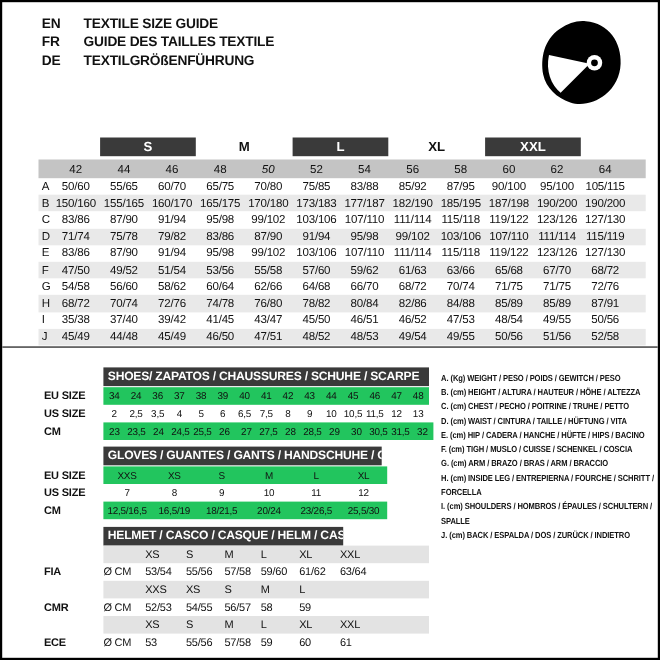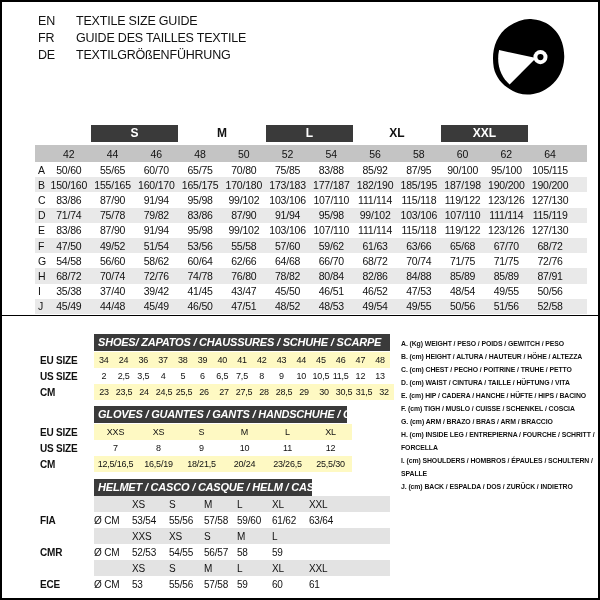--- a/index.html
+++ b/index.html
@@ -3,51 +3,51 @@
 <meta charset="utf-8">
 <style>
   html,body { margin:0; padding:0; background:#fff; }
   .page {
     position:relative; width:600px; height:600px; box-sizing:border-box;
     border:2px solid #000; background:#fff; overflow:hidden;
     font-family:"Liberation Sans", sans-serif; color:#111;
   }
   
   .langs { position:absolute; left:36px; top:11px; }
-  .lang-row { display:flex; font-weight:normal; font-size:12.5px; line-height:17px; letter-spacing:-0.2px; }
+  .lang-row { display:flex; font-weight:bold; font-size:12.5px; line-height:17px; letter-spacing:-0.2px; }
   .lang-code { width:38px; }
   .helmet-logo { position:absolute; left:482px; top:12px; width:90px; height:88px; }
   
   .main-table { position:absolute; left:33px; top:122px; width:552px; }
   .grid13 { display:grid; grid-template-columns:12px repeat(12,43.75px); align-items:center; }
   .size-row { height:19px; }
   .size-cell { text-align:center; font-weight:bold; font-size:12px; height:17px; line-height:17px; }
   .size-cell.dark { background:#3a3a3a; color:#fff; }
   .cols-row { height:17px; background:#c4c4c4; margin-top:2px; font-size:10.5px; }
   .cell { text-align:center; }
   .trow { height:15.2px; font-size:10.5px; letter-spacing:-0.2px; }
   .trow.striped { background:#e9e9e9; }
   .rlabel { text-align:left; padding-left:3px; }
   
   .divider { position:absolute; left:0; top:313px; width:100%; height:1px; background:#000; }
   
   .section-bar { position:absolute; background:#3a3a3a; color:#fff; font-weight:bold;
     font-size:11px; line-height:17px; height:17px; padding-left:4px; box-sizing:border-box;
-    letter-spacing:-0.2px; white-space:nowrap; overflow:hidden;font-style:italic; }
+    letter-spacing:-0.2px; white-space:nowrap; overflow:hidden; }
   .bar-shoes  { left:92px; top:332px; width:296px; }
   .bar-gloves { left:92px; top:404px; width:253px; }
   .bar-helmet { left:92px; top:477px; width:218px; }
   .rows-abs { position:absolute; }
   .rows-shoes  { left:33px; top:350px; }
   .rows-gloves { left:33px; top:422px; }
   .rows-helmet { left:33px; top:494px; }
   .srow { display:flex; height:16px; align-items:center; }
   .slabel { width:59px; font-weight:bold; font-size:10px; padding-left:5px; box-sizing:border-box; letter-spacing:-0.2px; }
   .scells { display:grid; height:16px; align-items:center; font-size:9px; letter-spacing:-0.2px; }
-  .scells.gray { background:#fef9c3; }
+  .scells.gray { background:#22c55e; }
   .scell { text-align:center; }
   
   .hcells { display:grid; grid-template-columns:38px 37px 35px 33px 35px 37px 81px;
     width:296px; height:16px; align-items:center; font-size:10px; letter-spacing:-0.2px; }
   .hcells.gray { background:#e3e3e3; }
   .hcell { text-align:left; }
   
   .legend { position:absolute; left:399px; top:335px; width:196px; }
   .litem { font-weight:bold; font-size:8px; line-height:13px; width:228px;
     transform:scaleX(0.86); transform-origin:0 0; letter-spacing:-0.1px; }
@@ -85,21 +85,21 @@
         <div class="size-cell" style="grid-column: 5 / span 2;">M</div>
         <div class="size-cell dark" style="grid-column: 7 / span 2;">L</div>
         <div class="size-cell" style="grid-column: 9 / span 2;">XL</div>
         <div class="size-cell dark" style="grid-column: 11 / span 2;">XXL</div>
       </div>
     <div class="grid13 cols-row" id="colsRow">
         <div class="cell" style="grid-column: 2;">42</div>
         <div class="cell" style="grid-column: 3;">44</div>
         <div class="cell" style="grid-column: 4;">46</div>
         <div class="cell" style="grid-column: 5;">48</div>
-        <div class="cell" style="grid-column: 6;">50</div>
+        <div class="cell" style="grid-column: 6; font-style: italic;">50</div>
         <div class="cell" style="grid-column: 7;">52</div>
         <div class="cell" style="grid-column: 8;">54</div>
         <div class="cell" style="grid-column: 9;">56</div>
         <div class="cell" style="grid-column: 10;">58</div>
         <div class="cell" style="grid-column: 11;">60</div>
         <div class="cell" style="grid-column: 12;">62</div>
         <div class="cell" style="grid-column: 13;">64</div>
       </div>
     <div id="bodyRows">
         <div class="grid13 trow">

